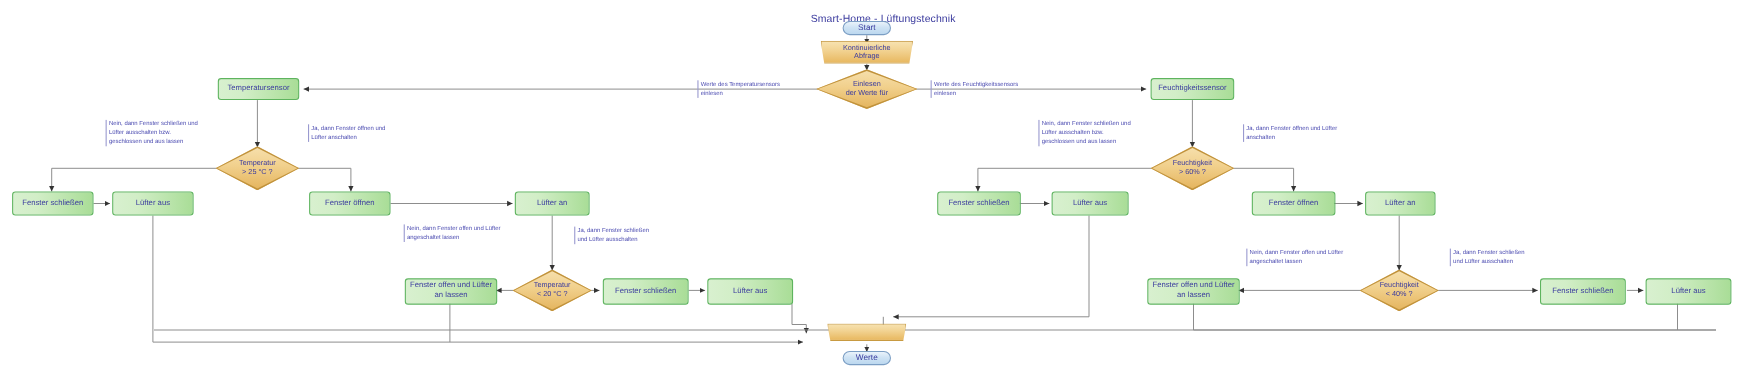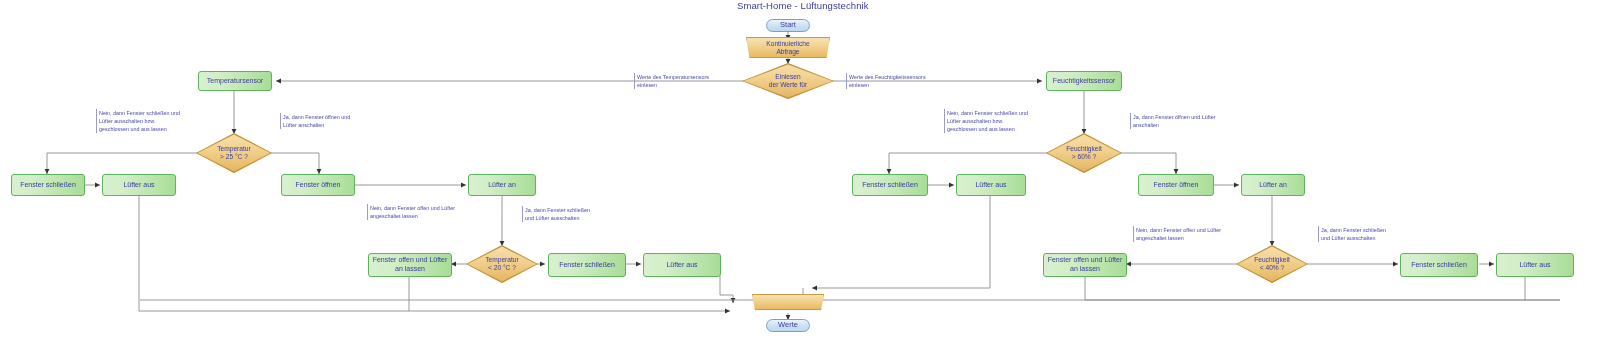--- a/index.html
+++ b/index.html
@@ -201,21 +201,21 @@
 
       <path d="M1525,276 L1525,300"></path>
 
       <path d="M1560,300 L140,300"></path>
       <path d="M803,288 L803,303" marker-end="url(#ah)"></path>
 
       <path d="M788,313 L788,320" marker-end="url(#ah)"></path>
     </g>
   </svg>
 
-  <div class="title" style="left:737px; top:0; width:130px; text-align:left;">Smart-Home - Lüftungstechnik</div>
+  <div class="title" style="left:737px; top:12px; width:130px; text-align:left;">Smart-Home - Lüftungstechnik</div>
 
   <div class="term" style="left:766px; top:19px; width:44px; height:13px;">Start</div>
 
   <div class="band" style="left:746px; top:37px; width:84px; height:21px;">
     <div class="bandshape"></div>
     <div class="bandtext">
       <div>Kontinuierliche</div>
       <div>Abfrage</div>
     </div>
   </div>

